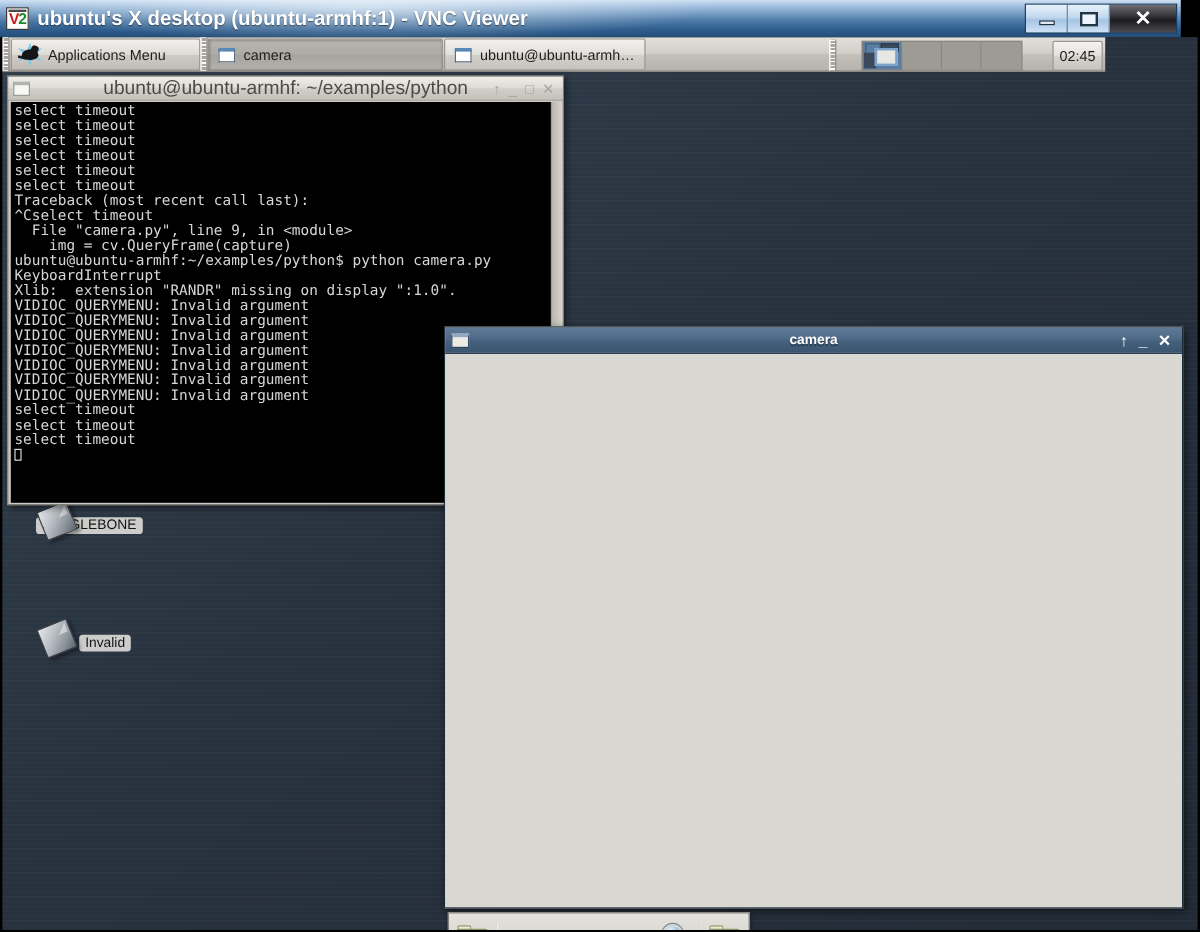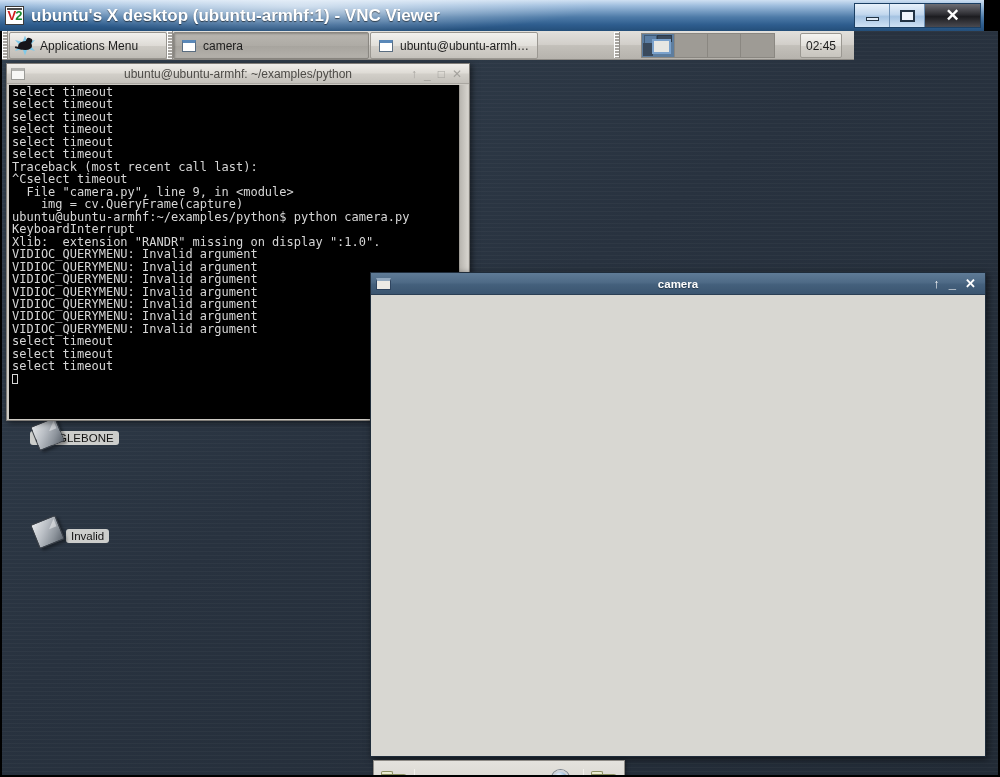--- a/index.html
+++ b/index.html
@@ -76,24 +76,24 @@
     width: 996px; height: 744px;
     background:
       repeating-linear-gradient(to bottom, rgba(255,255,255,.028) 0px, rgba(255,255,255,.028) 1px, rgba(0,0,0,0) 1px, rgba(0,0,0,0) 4px),
       linear-gradient(to bottom right, #33414f 0%, #28323f 45%, #222b36 100%);
     overflow: hidden;
   }
 
   
   #xfce-panel {
     position: absolute; left: 0; top: 0;
-    width: 852px; height: 29px;
+    width: 919px; height: 29px;
     background: linear-gradient(to bottom, #e2e0dc 0%, #d2cfca 48%, #c3c0ba 52%, #b6b3ad 100%);
     border-bottom: 1px solid #8e8b86;
-    display: flex; align-items: center;
+    display: flex; align-items: flex-end;
   }
   .panel-handle {
     width: 6px; align-self: stretch;
     background: repeating-linear-gradient(to bottom, #fbfbfa 0 1px, #a8a5a0 1px 3px);
     border-left: 1px solid #fff; border-right: 1px solid #908d88;
     flex: none;
   }
   #apps-menu-button {
     width: 158px; height: 27px; margin: 1px 0 0 1px;
     display: flex; align-items: center; gap: 5px; padding-left: 5px;
@@ -138,21 +138,21 @@
     width: 168px;
     background: linear-gradient(to bottom, #f2f1ee 0%, #e1dfda 50%, #d3d0ca 52%, #c6c3bd 100%);
   }
   .win-icon {
     width: 14px; height: 12px; flex: none;
     background: #fff; border: 1px solid #5a6d80;
     border-top: 3px solid #5a88b8;
   }
   .task-label { overflow: hidden; text-overflow: ellipsis; }
 
-  #panel-right { display: flex; align-items: center; margin-left: auto; padding-right: 12px; flex: none; gap: 21px; }
+  #panel-right { display: flex; align-items: center; margin-left: auto; padding-right: 2px; flex: none; gap: 21px; }
   #pager {
     display: flex; height: 25px; margin-top: 1px;
     border: 1px solid #8a8781; background: #9e9b95;
   }
   .workspace {
     width: 33px; height: 23px;
     border-right: 1px solid #8a8781;
     background: #9e9b95; position: relative; overflow: hidden;
   }
   .workspace:last-child { border-right: none; }
@@ -217,21 +217,21 @@
   }
   #terminal-titlebar {
     height: 20px; width: 100%;
     background: linear-gradient(to bottom, #f0eeea 0%, #dedbd5 48%, #d2cfc9 52%, #c4c1bb 100%);
     border-bottom: 1px solid #a9a6a0;
     display: flex; align-items: center; position: relative;
   }
   #terminal-titlebar .win-icon { margin-left: 4px; background:#f7f7f5; border-color:#9a9a96; border-top-color:#b3b3af; }
   #terminal-title-text {
     position: absolute; left: 0; right: 0; text-align: center;
-    font-size: 12px; color: #4d4b47; white-space: nowrap;
+    font-size: 16px; color: #4d4b47; white-space: nowrap;
   }
   .tb-buttons { margin-left: auto; display: flex; gap: 7px; padding-right: 7px; z-index: 2; }
   .tb-btn { font-size: 12px; color: #a4a29d; line-height: 12px; }
   #terminal-body {
     position: absolute; left: 2px; top: 21px;
     width: 452px; height: 334px;
     background: #000;
     padding: 1px 0 0 3px;
     font-family: "DejaVu Sans Mono", monospace;
     font-size: 12px; line-height: 12.47px;

